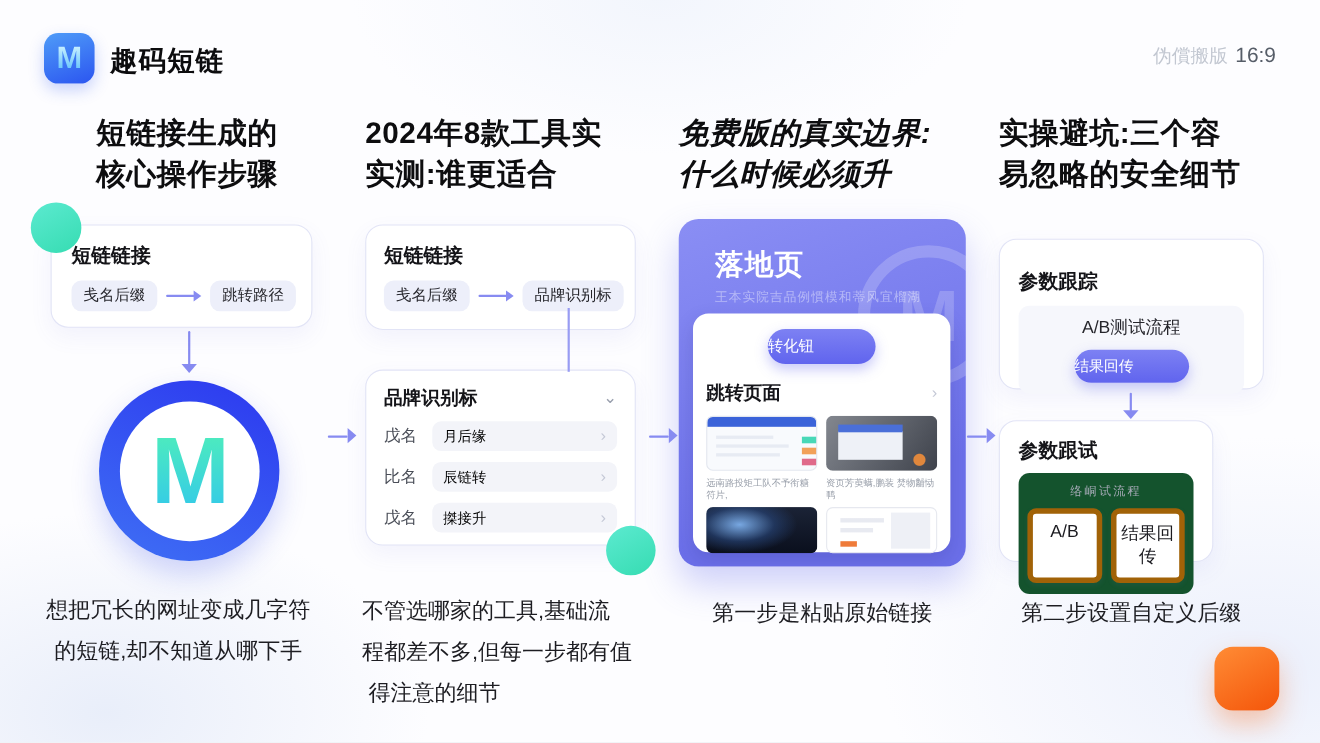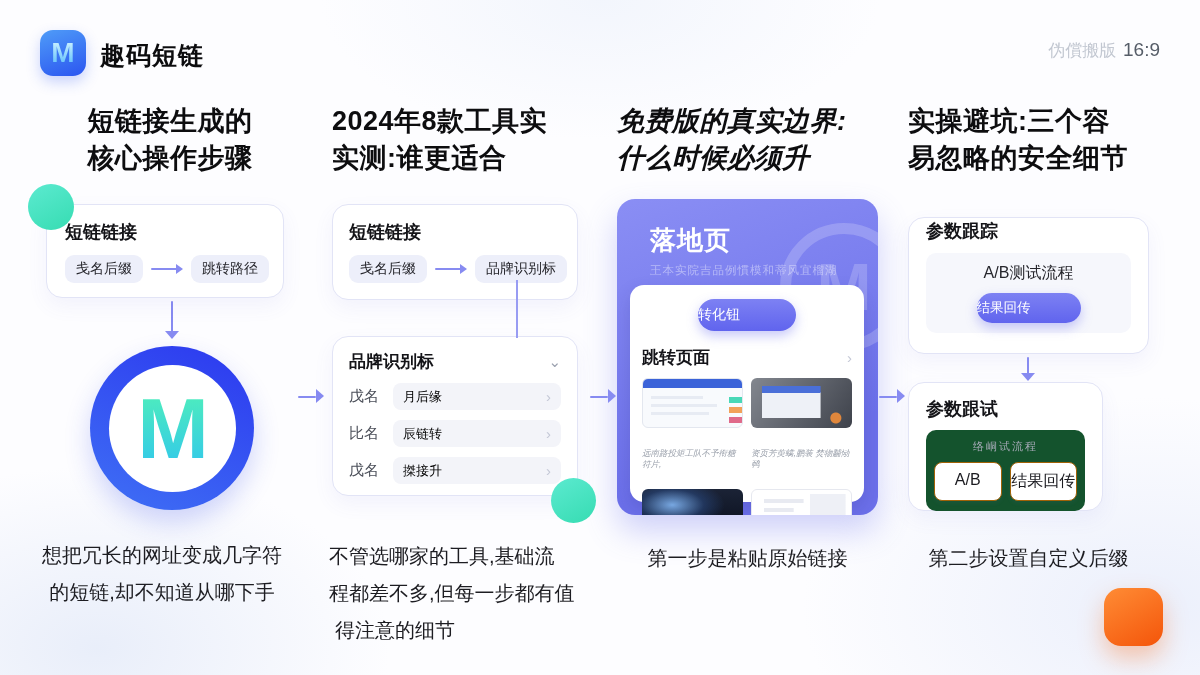--- a/index.html
+++ b/index.html
@@ -78,21 +78,21 @@
   .pc-title{position:absolute;left:33px;top:24px;font-size:26px;font-weight:800;color:#fff;letter-spacing:1px;}
   .pc-subtitle{position:absolute;left:33px;top:64px;font-size:11.5px;color:rgba(255,255,255,.42);letter-spacing:1px;white-space:nowrap;}
   .pc-watermark{position:absolute;right:-30px;top:24px;width:128px;height:128px;border-radius:50%;
     border:11px solid rgba(255,255,255,.20);display:flex;align-items:center;justify-content:center;box-sizing:border-box;}
   .pc-watermark-m{font-size:66px;font-weight:800;color:rgba(255,255,255,.20);}
   .pc-inner{position:absolute;left:13px;top:86px;width:234px;height:217px;background:#fff;border-radius:14px;padding:12px;box-sizing:border-box;box-shadow:0 8px 18px rgba(40,40,120,.18);}
   .pill-btn{display:block;margin:2px auto 0;width:98px;text-align:left;background:linear-gradient(180deg,#7d81f3,#6064ee);
     color:#fff;font-size:14px;padding:7px 0;border-radius:999px;box-shadow:0 5px 12px rgba(96,100,238,.35);font-family:Liberation Mono, monospace;}
   .section-row{display:flex;align-items:center;justify-content:space-between;margin-top:15px;}
   .section-title{font-size:17px;font-weight:800;color:#15151a;}
-  .shots-grid{display:grid;grid-template-columns:1fr 1fr;gap:20px 8px;margin-top:9px;font-style:italic;}
+  .shots-grid{display:grid;grid-template-columns:1fr 1fr;gap:6px 8px;margin-top:9px;}
   .shot{height:50px;border-radius:6px;}
   .shot2{height:42px;border-radius:6px;}
   .shot-dash{
     background:
       linear-gradient(#3b63d9,#3b63d9) 0 0/100% 9px no-repeat,
       linear-gradient(#e7ebf3,#e7ebf3) 8px 17px/52px 3px no-repeat,
       linear-gradient(#e7ebf3,#e7ebf3) 8px 25px/66px 3px no-repeat,
       linear-gradient(#e7ebf3,#e7ebf3) 8px 33px/58px 3px no-repeat,
       linear-gradient(#49d8b7,#49d8b7) 86px 18px/20px 6px no-repeat,
       linear-gradient(#f2a159,#f2a159) 86px 28px/20px 6px no-repeat,
@@ -114,29 +114,29 @@
       linear-gradient(#ef7b3a,#ef7b3a) 12px 30px/15px 5px no-repeat,
       linear-gradient(#e8eaf1,#e8eaf1) 12px 9px/40% 4px no-repeat,
       linear-gradient(#e8eaf1,#e8eaf1) 12px 18px/30% 4px no-repeat,
       linear-gradient(#eef0f6,#eef0f6) 92% 50%/36% 82% no-repeat,
       #fff;
     border:1px solid #e6e8ef;box-sizing:border-box;}
   .shot-cap{font-size:8.5px;line-height:10.5px;color:#9aa0ab;height:21px;overflow:hidden;}
   .c3-caption{left:617px;top:540px;width:261px;text-align:center;}
   
   .c4-heading{left:908px;width:256px;}
-  .c4-card1{left:908px;top:217px;width:241px;height:137px;padding:1px 17px;}
+  .c4-card1{left:908px;top:217px;width:241px;height:137px;padding:26px 17px;}
   .c4-card2{left:908px;top:382px;width:195px;height:129px;padding:14px 17px;}
   .panel{margin-top:10px;background:#f6f7fc;border-radius:10px;display:flex;flex-direction:column;align-items:center;justify-content:center;gap:9px;height:80px;}
   .flow-label{font-size:16px;color:#26262c;}
   .panel .pill-btn{margin:0;width:104px;font-size:13.5px;padding:6px 0;}
   .panel2{margin-top:9px;background:#14532d;border-radius:10px;padding:9px 8px 10px;}
   .panel2-label{text-align:center;font-size:11px;color:#a4a9b5;letter-spacing:2px;margin-bottom:8px;}
   .btn-row{display:flex;gap:8px;}
-  .white-btn{flex:1;background:#fff;border:1px solid #a16207;border-radius:8px;text-align:center;font-size:16px;color:#1b1b20;padding:8px 0;box-shadow:0 2px 5px rgba(120,125,200,.08);}
+  .white-btn{flex:1;background:#fff;border:5px solid #a16207;border-radius:8px;text-align:center;font-size:16px;color:#1b1b20;padding:8px 0;box-shadow:0 2px 5px rgba(120,125,200,.08);}
   .c4-varrow{left:1021px;top:357px;height:24px;}
   .c4-caption{left:908px;top:540px;width:241px;text-align:center;}
   .orange-app{position:absolute;left:1104px;top:588px;width:59px;height:58px;border-radius:17px;
     background:linear-gradient(150deg,#ff8c35,#f4550a);box-shadow:0 12px 24px rgba(248,105,25,.35);}
   
   .fa1{left:298px;top:389px;}
   .fa2{left:590px;top:389px;}
   .fa3{left:879px;top:389px;}
 </style>
 </head>

